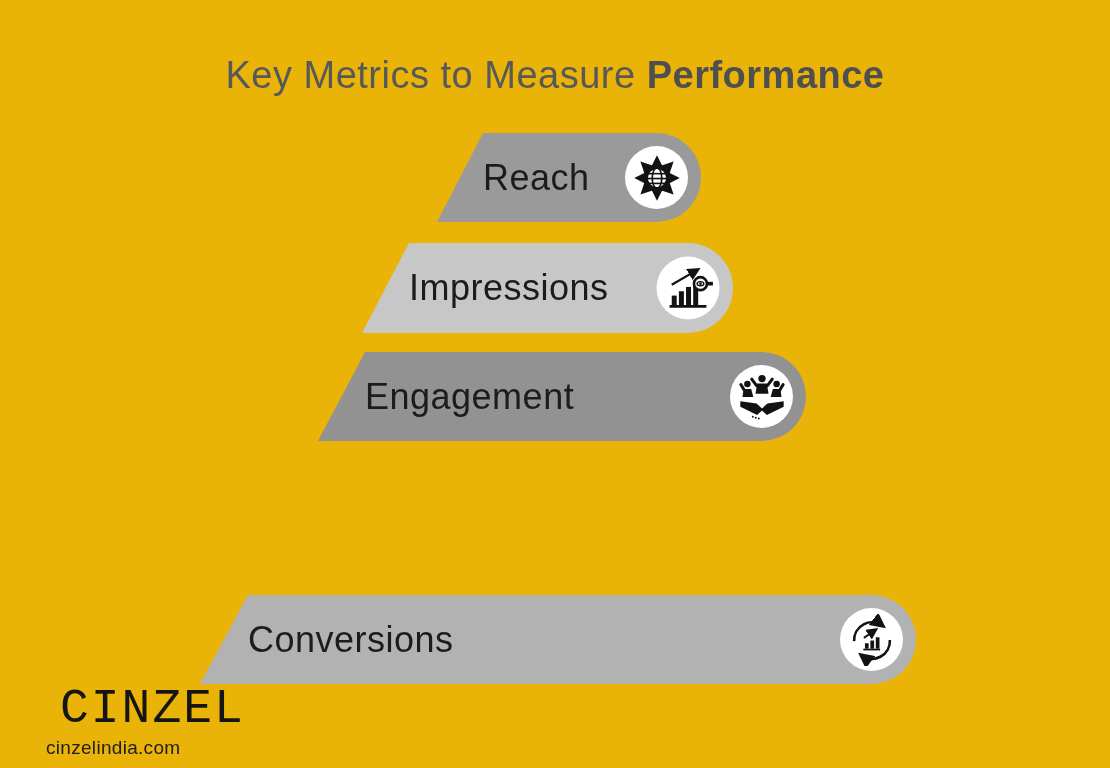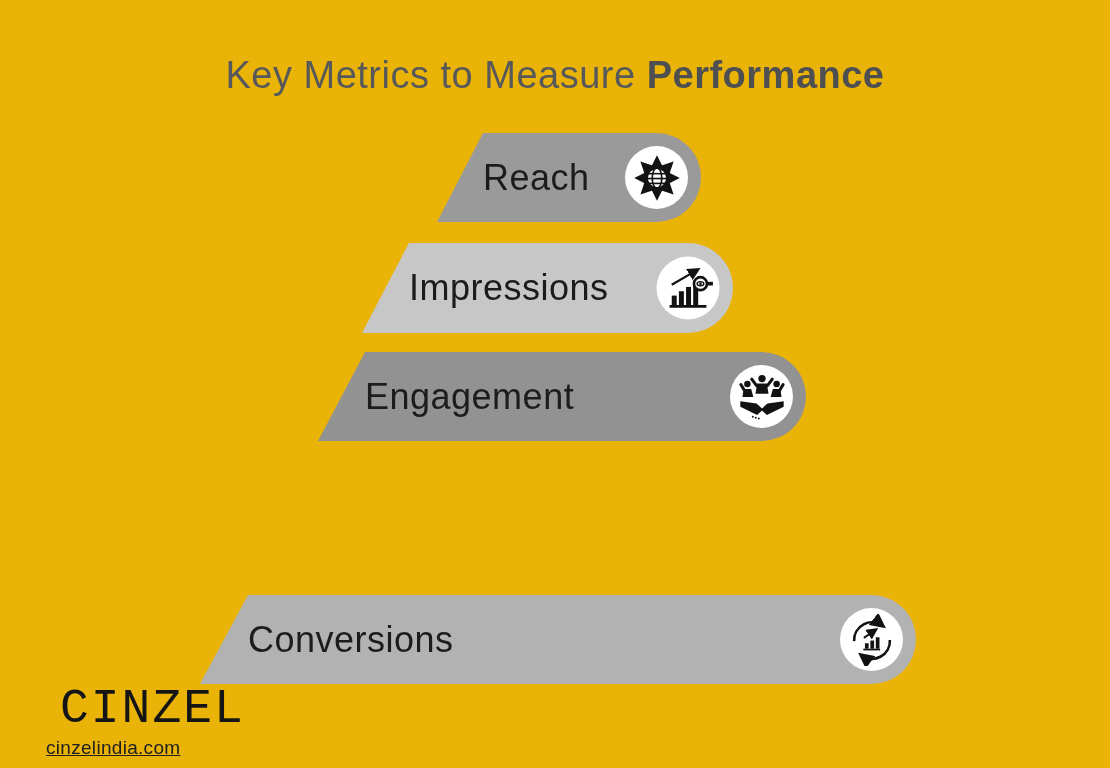--- a/index.html
+++ b/index.html
@@ -35,21 +35,21 @@
   #bar1 .icon-wrap{left:193.5px;top:18.5px;}
   #bar2 .icon-wrap{left:300px;top:19px;}
   #bar3 .icon-wrap{left:417.5px;top:18.5px;}
   #bar4 .icon-wrap{left:539.5px;top:18.5px;}
   #bar5 .icon-wrap{left:645.5px;top:18.5px;}
 
   
   #brand{position:absolute;left:28px;top:682px;
          font-family:Liberation Mono, monospace;
          font-size:48px;font-weight:400;letter-spacing:2px;color:#151515;margin-left:32px;}
-  #site{position:absolute;left:46px;top:737px;font-size:19px;color:#202020;letter-spacing:.3px;text-decoration:underline;}
+  #site{position:absolute;left:46px;top:737px;font-size:19px;color:#202020;letter-spacing:.3px;}
 
   .ic-stroke{fill:none;stroke:currentColor;}
 </style>
 </head>
 <body>
 
 <div id="page">
 
   <div id="title">
     <span class="t-reg">Key Metrics to Measure </span><span class="t-bold">Performance</span>

